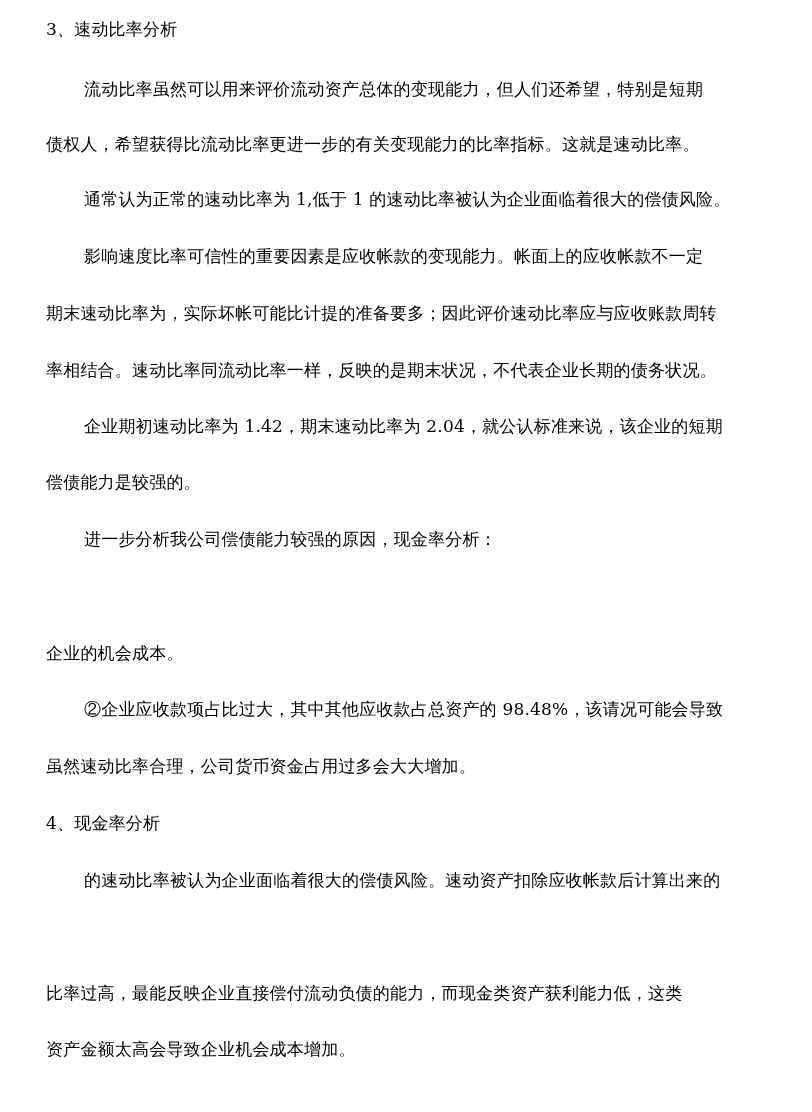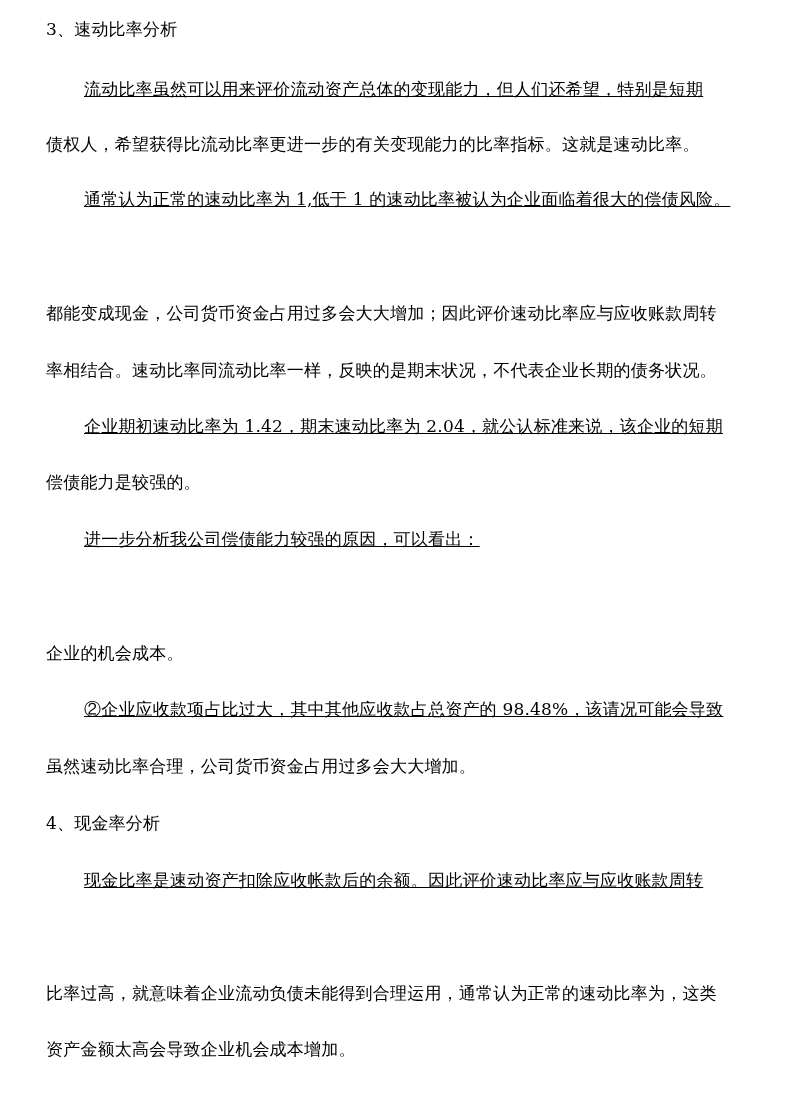--- a/index.html
+++ b/index.html
@@ -1,44 +1,45 @@
 <!DOCTYPE html>
 <html><head>
 <meta charset="utf-8">
 <style>
   html, body { margin: 0; padding: 0; background: #ffffff; }
   body { width: 812px; height: 1112px; overflow: hidden; position: relative;
          font-family: "DejaVu Serif", "Liberation Serif", serif; color: #000; }
   .page { position: absolute; left: 0; top: 2px; width: 812px; height: 1112px; }
   .line { position: absolute; left: 46px; font-size: 17px; line-height: 20px;
           white-space: nowrap; letter-spacing: 0.2px; }
-  .indent { left: 84px; text-decoration: underline; }
+  .indent { left: 84px; }
 </style>
 </head>
 <body>
 
 <div class="page">
   <div class="line" style="top:17px">3、速动比率分析</div>
 
   <div class="line indent" style="top:77px">流动比率虽然可以用来评价流动资产总体的变现能力，但人们还希望，特别是短期</div>
   <div class="line" style="top:132px">债权人，希望获得比流动比率更进一步的有关变现能力的比率指标。这就是速动比率。</div>
 
   <div class="line indent" style="top:187px">通常认为正常的速动比率为 1,低于 1 的速动比率被认为企业面临着很大的偿债风险。</div>
 
-  <div class="line" style="top:301px">都能变成现金，公司货币资金占用过多会大大增加；因此评价速动比率应与应收账款周转</div>
+  <div class="line indent" style="top:244px">影响速度比率可信性的重要因素是应收帐款的变现能力。帐面上的应收帐款不一定</div>
+  <div class="line" style="top:301px">期末速动比率为，实际坏帐可能比计提的准备要多；因此评价速动比率应与应收账款周转</div>
   <div class="line" style="top:358px">率相结合。速动比率同流动比率一样，反映的是期末状况，不代表企业长期的债务状况。</div>
 
   <div class="line indent" style="top:414px">企业期初速动比率为 1.42，期末速动比率为 2.04，就公认标准来说，该企业的短期</div>
   <div class="line" style="top:470px">偿债能力是较强的。</div>
 
-  <div class="line indent" style="top:527px">进一步分析我公司偿债能力较强的原因，可以看出：</div>
+  <div class="line indent" style="top:527px">进一步分析我公司偿债能力较强的原因，现金率分析：</div>
 
   <div class="line" style="top:641px">企业的机会成本。</div>
 
   <div class="line indent" style="top:697px">②企业应收款项占比过大，其中其他应收款占总资产的 98.48%，该请况可能会导致</div>
   <div class="line" style="top:754px">虽然速动比率合理，公司货币资金占用过多会大大增加。</div>
 
   <div class="line" style="top:811px">4、现金率分析</div>
 
-  <div class="line indent" style="top:868px">现金比率是速动资产扣除应收帐款后的余额。因此评价速动比率应与应收账款周转</div>
-  <div class="line" style="top:981px">比率过高，就意味着企业流动负债未能得到合理运用，通常认为正常的速动比率为，这类</div>
+  <div class="line indent" style="top:868px">的速动比率被认为企业面临着很大的偿债风险。速动资产扣除应收帐款后计算出来的</div>
+  <div class="line" style="top:981px">比率过高，最能反映企业直接偿付流动负债的能力，而现金类资产获利能力低，这类</div>
   <div class="line" style="top:1037px">资产金额太高会导致企业机会成本增加。</div>
 </div>
 
 </body></html>

